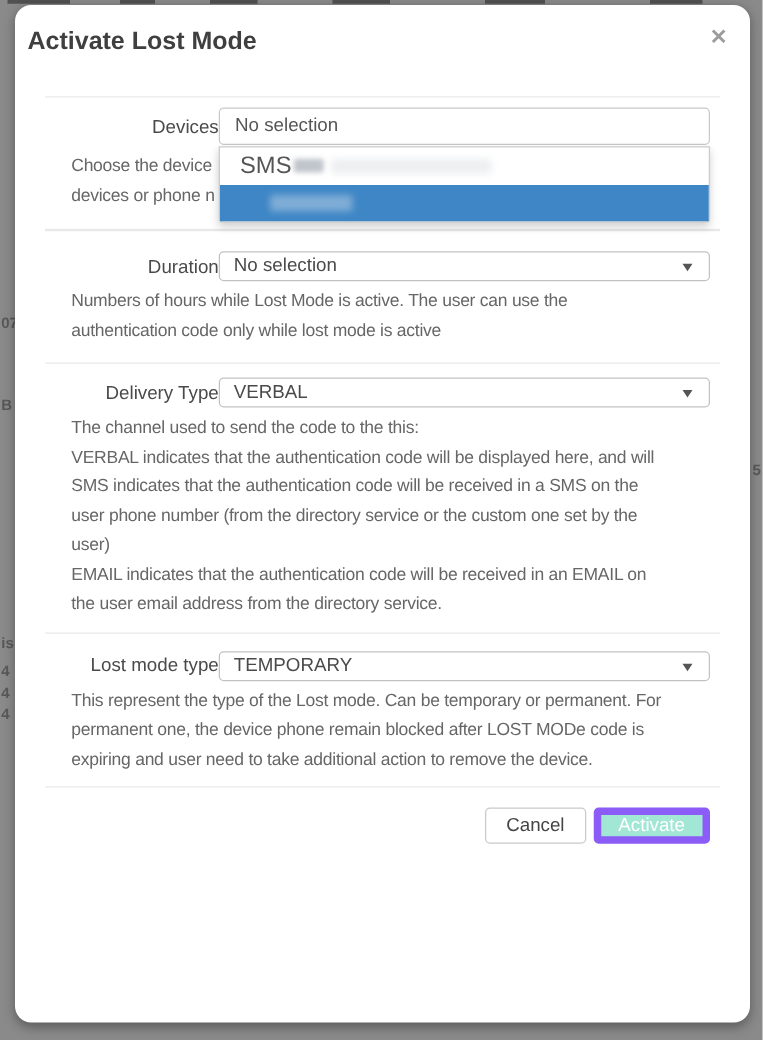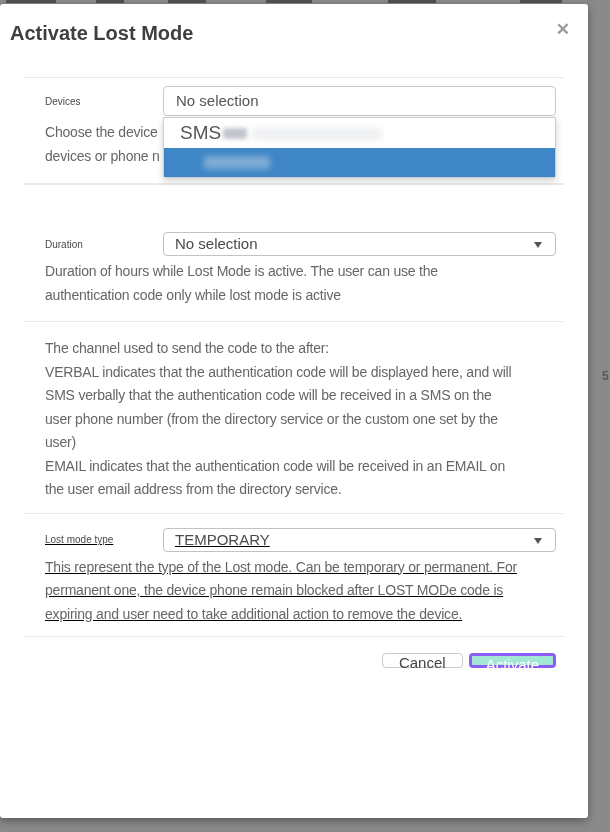--- a/index.html
+++ b/index.html
@@ -10,39 +10,39 @@
     position:relative;
     overflow:hidden;
   }
 
   
   .frag-top { position:absolute; top:0; height:3px; background:#474747; opacity:.85; }
   .frag-text { position:absolute; font-size:12px; color:#595959; font-weight:bold; line-height:12px; }
 
   
   .modal {
-    position:absolute; left:0; top:4px; width:588px; height:814px;
-    background:#ffffff; border-radius:3px;
+    position:absolute; left:12px; top:4px; width:588px; height:814px;
+    background:#ffffff; border-radius:13px;
     box-shadow:0 3px 9px rgba(0,0,0,0.35);
   }
   .modal-header {
     height:73px; display:flex; justify-content:space-between; align-items:flex-start;
     padding:16px 16px 0 10px;
   }
   .modal-title { font-size:20px; font-weight:bold; color:#3f3f3f; line-height:26px; }
   .close-btn {
     font-size:17px; font-weight:bold; color:#9c9c9c; line-height:20px;
     cursor:pointer; background:none; border:none; padding:0 2px;
     font-family:"Liberation Sans", sans-serif;
   }
   .divider { border-top:1px solid #e9e9e9; margin:0 24px; height:0; }
 
   .section { padding-left:45px; padding-right:32px; position:relative; }
   .frow { display:flex; align-items:center; }
-  .flabel { flex:0 0 118px; font-size:10px; color:#4a4a4a; }
+  .flabel { flex:0 0 118px; font-size:15px; color:#4a4a4a;text-align:right; }
   .fcol { flex:1 1 auto; position:relative; }
 
   .help { margin-top:5px; }
   .help div { font-size:14px; color:#666; line-height:23.5px; white-space:nowrap; letter-spacing:-0.2px; }
 
   
   .sec-devices { padding-top:8px; padding-bottom:15px; }
   .combo-input {
     height:30px; border:1px solid #c9c9c9; border-radius:4px; background:#fff;
     line-height:28px; padding:0 12px; font-size:15px; color:#555;
@@ -76,34 +76,34 @@
     height:24px; border:1px solid #c2c2c2; border-radius:4px; background:#fff;
     line-height:22px; padding:0 24px 0 11px; font-size:15px; color:#4a4a4a;
     position:relative; cursor:pointer;
   }
   .sel .caret {
     position:absolute; right:13px; top:9px; width:0; height:0;
     border-left:4.5px solid transparent; border-right:4.5px solid transparent;
     border-top:6px solid #555;
   }
 
-  .sec-duration { padding-top:16px; padding-bottom:14px;margin-top:31px; }
+  .sec-duration { padding-top:16px; padding-bottom:14px; }
   .sec-delivery { padding-top:11px; padding-bottom:11px; }
-  .sec-lostmode { padding-top:14px; padding-bottom:10px;text-decoration:underline; }
+  .sec-lostmode { padding-top:14px; padding-bottom:10px; }
   .help-flush { margin-top:4px; }
 
   
   .modal-footer {
     display:flex; justify-content:flex-end; gap:6px;
     padding:16px 32px 0 0;
   }
-  .btn { height:15px; border-radius:4px; font-size:15px; font-family:"Liberation Sans", sans-serif;
+  .btn { height:29px; border-radius:4px; font-size:15px; font-family:"Liberation Sans", sans-serif;
          padding:0 16px; cursor:pointer; }
   .btn-cancel { background:#fff; border:1px solid #c9c9c9; color:#444; }
-  .btn-activate { background:#a2e7d5; border:3px solid #8b5cf6; color:#ffffff; padding:0 14px; }
+  .btn-activate { background:#a2e7d5; border:6px solid #8b5cf6; color:#ffffff; padding:0 14px; }
 </style>
 </head>
 <body>
 
 <div id="backdrop-fragments">
     <div class="frag-top" style="left: 6px; width: 50px;"></div>
     <div class="frag-top" style="left: 96px; width: 28px;"></div>
     <div class="frag-top" style="left: 168px; width: 38px;"></div>
     <div class="frag-top" style="left: 266px; width: 46px;"></div>
     <div class="frag-top" style="left: 388px; width: 48px;"></div>
@@ -151,32 +151,38 @@
   <div class="divider"></div>
 
   <div class="section sec-duration">
     <div class="frow">
       <div class="flabel">Duration</div>
       <div class="fcol">
         <div class="sel"><span>No selection</span><span class="caret"></span></div>
       </div>
     </div>
     <div class="help help-flush">
-        <div>Duration of hours while Lost Mode is active. The user can use the</div>
+        <div>Numbers of hours while Lost Mode is active. The user can use the</div>
         <div>authentication code only while lost mode is active</div>
       </div>
   </div>
 
   <div class="divider"></div>
 
   <div class="section sec-delivery">
+    <div class="frow">
+      <div class="flabel">Delivery Type</div>
+      <div class="fcol">
+        <div class="sel"><span>VERBAL</span><span class="caret"></span></div>
+      </div>
+    </div>
     <div class="help help-flush">
-        <div>The channel used to send the code to the after:</div>
+        <div>The channel used to send the code to the this:</div>
         <div>VERBAL indicates that the authentication code will be displayed here, and will</div>
-        <div>SMS verbally that the authentication code will be received in a SMS on the</div>
+        <div>SMS indicates that the authentication code will be received in a SMS on the</div>
         <div>user phone number (from the directory service or the custom one set by the</div>
         <div>user)</div>
         <div>EMAIL indicates that the authentication code will be received in an EMAIL on</div>
         <div>the user email address from the directory service.</div>
       </div>
   </div>
 
   <div class="divider"></div>
 
   <div class="section sec-lostmode">

